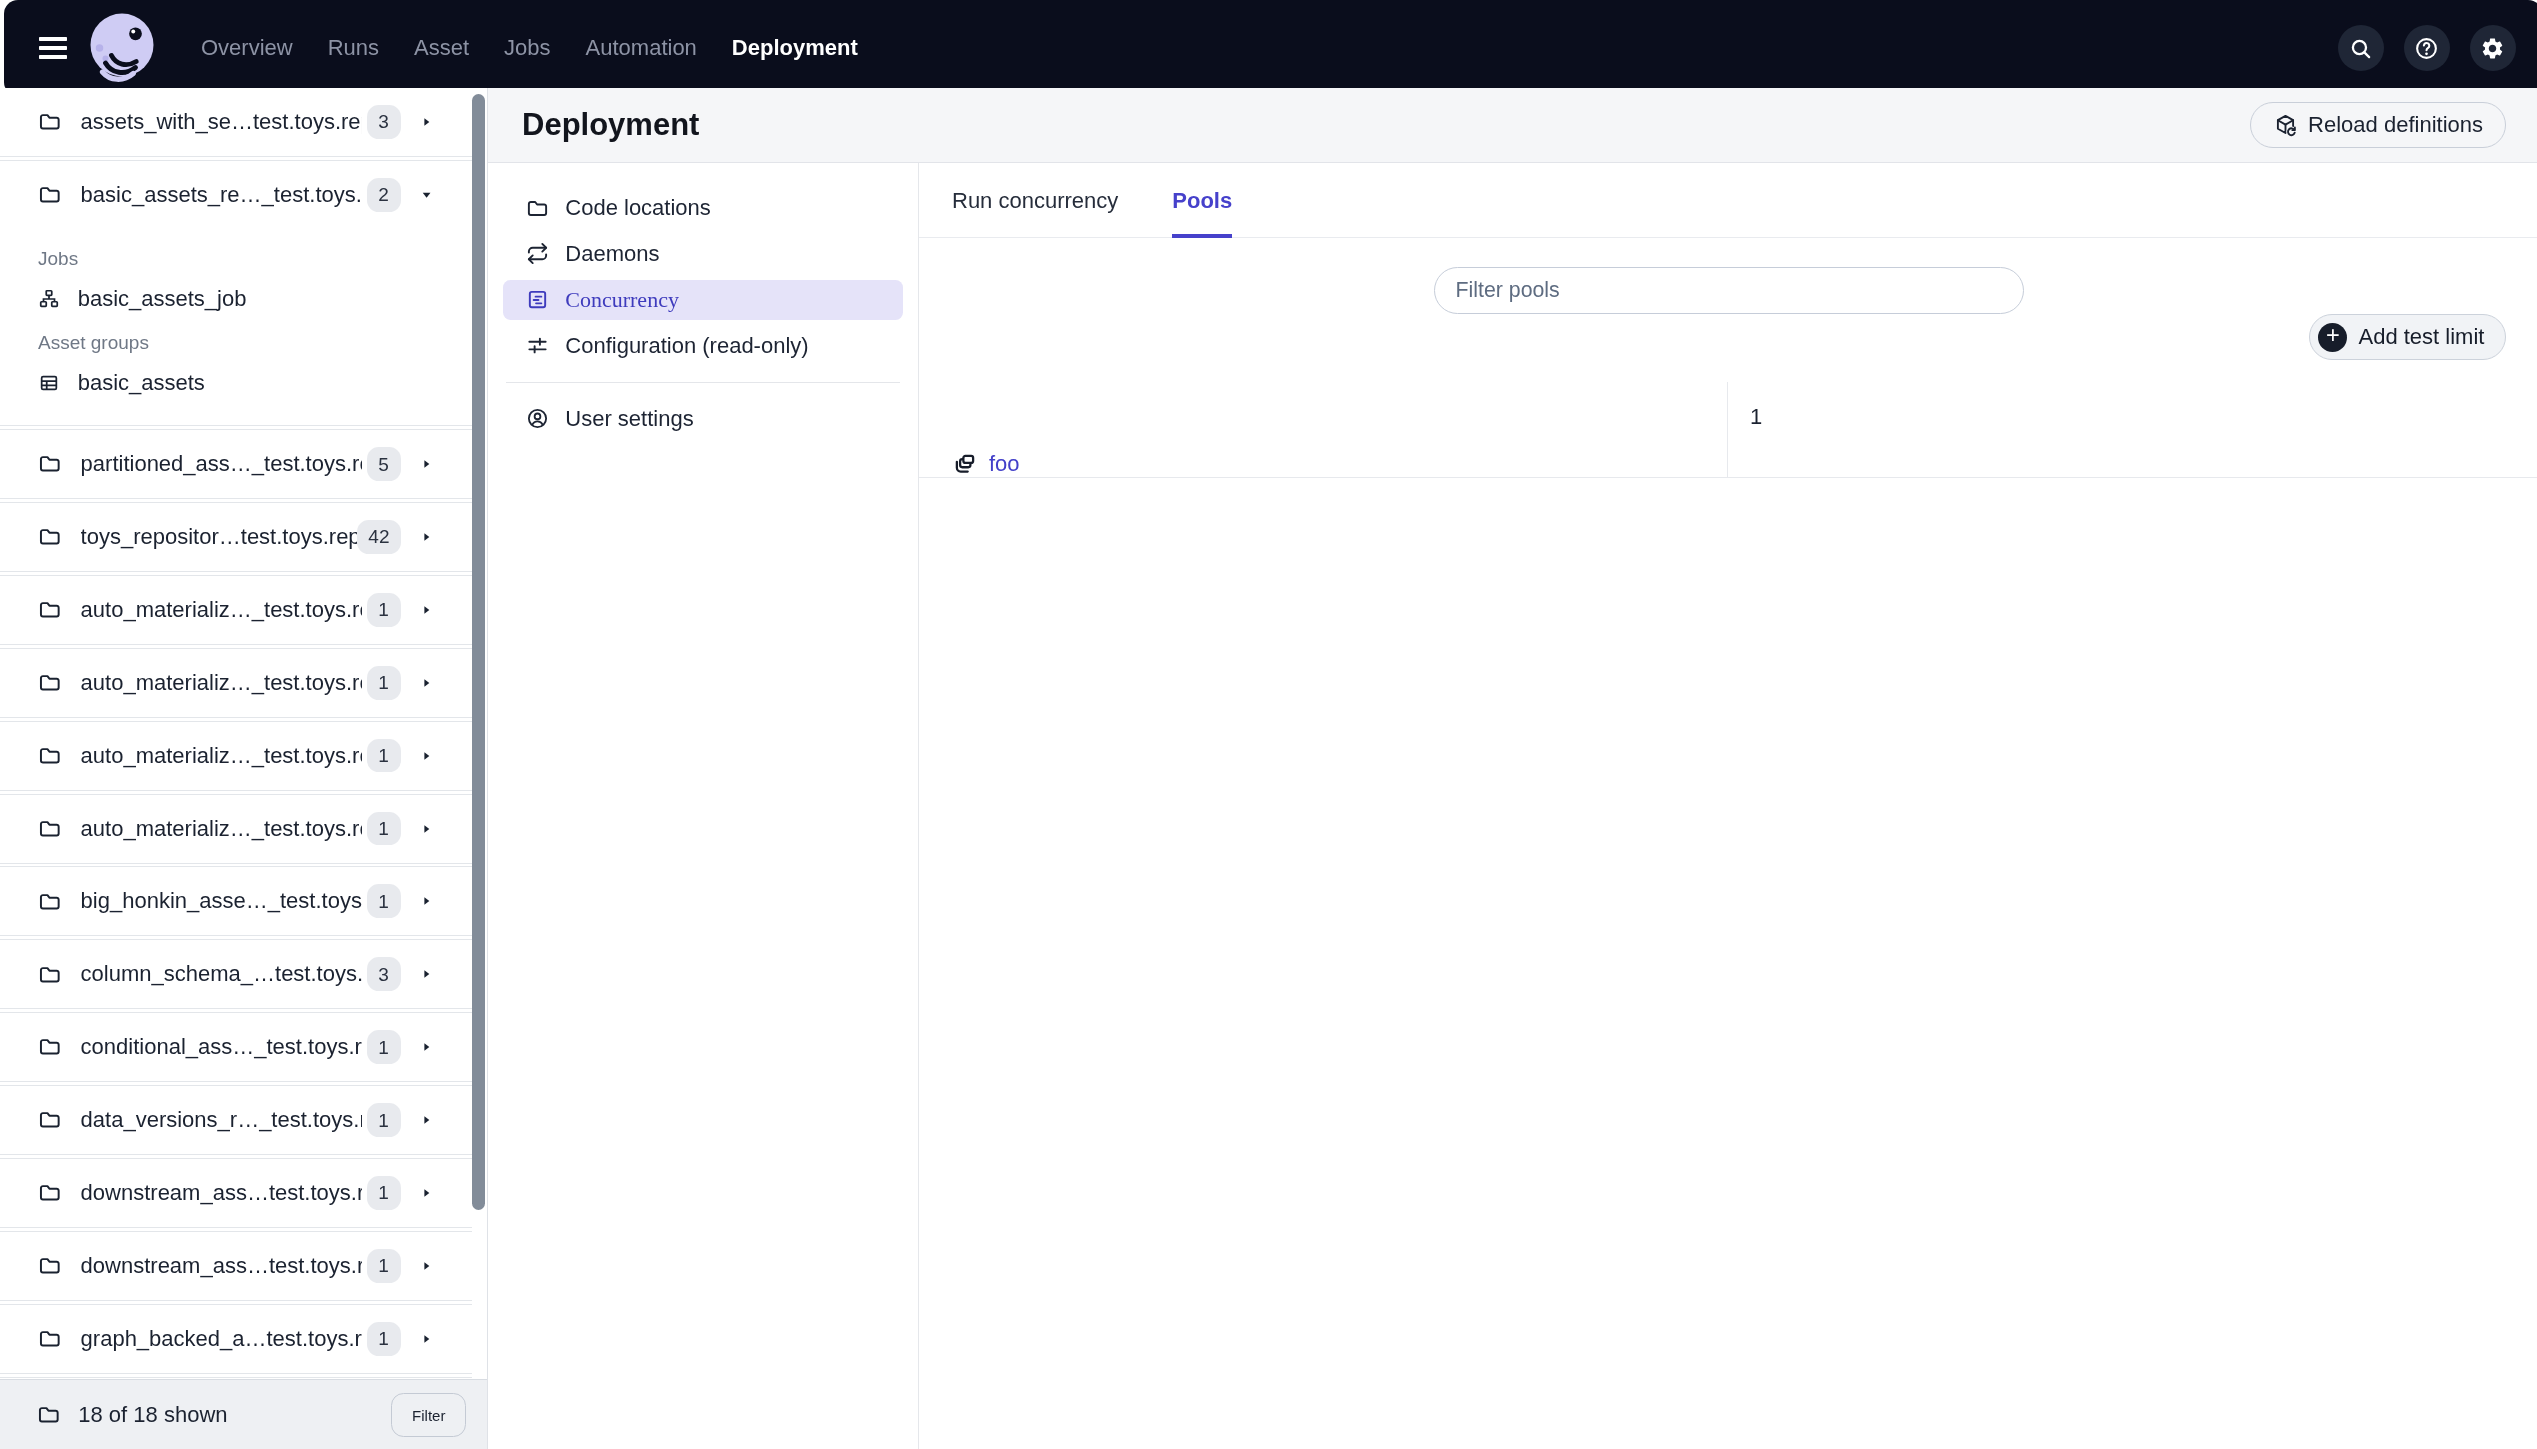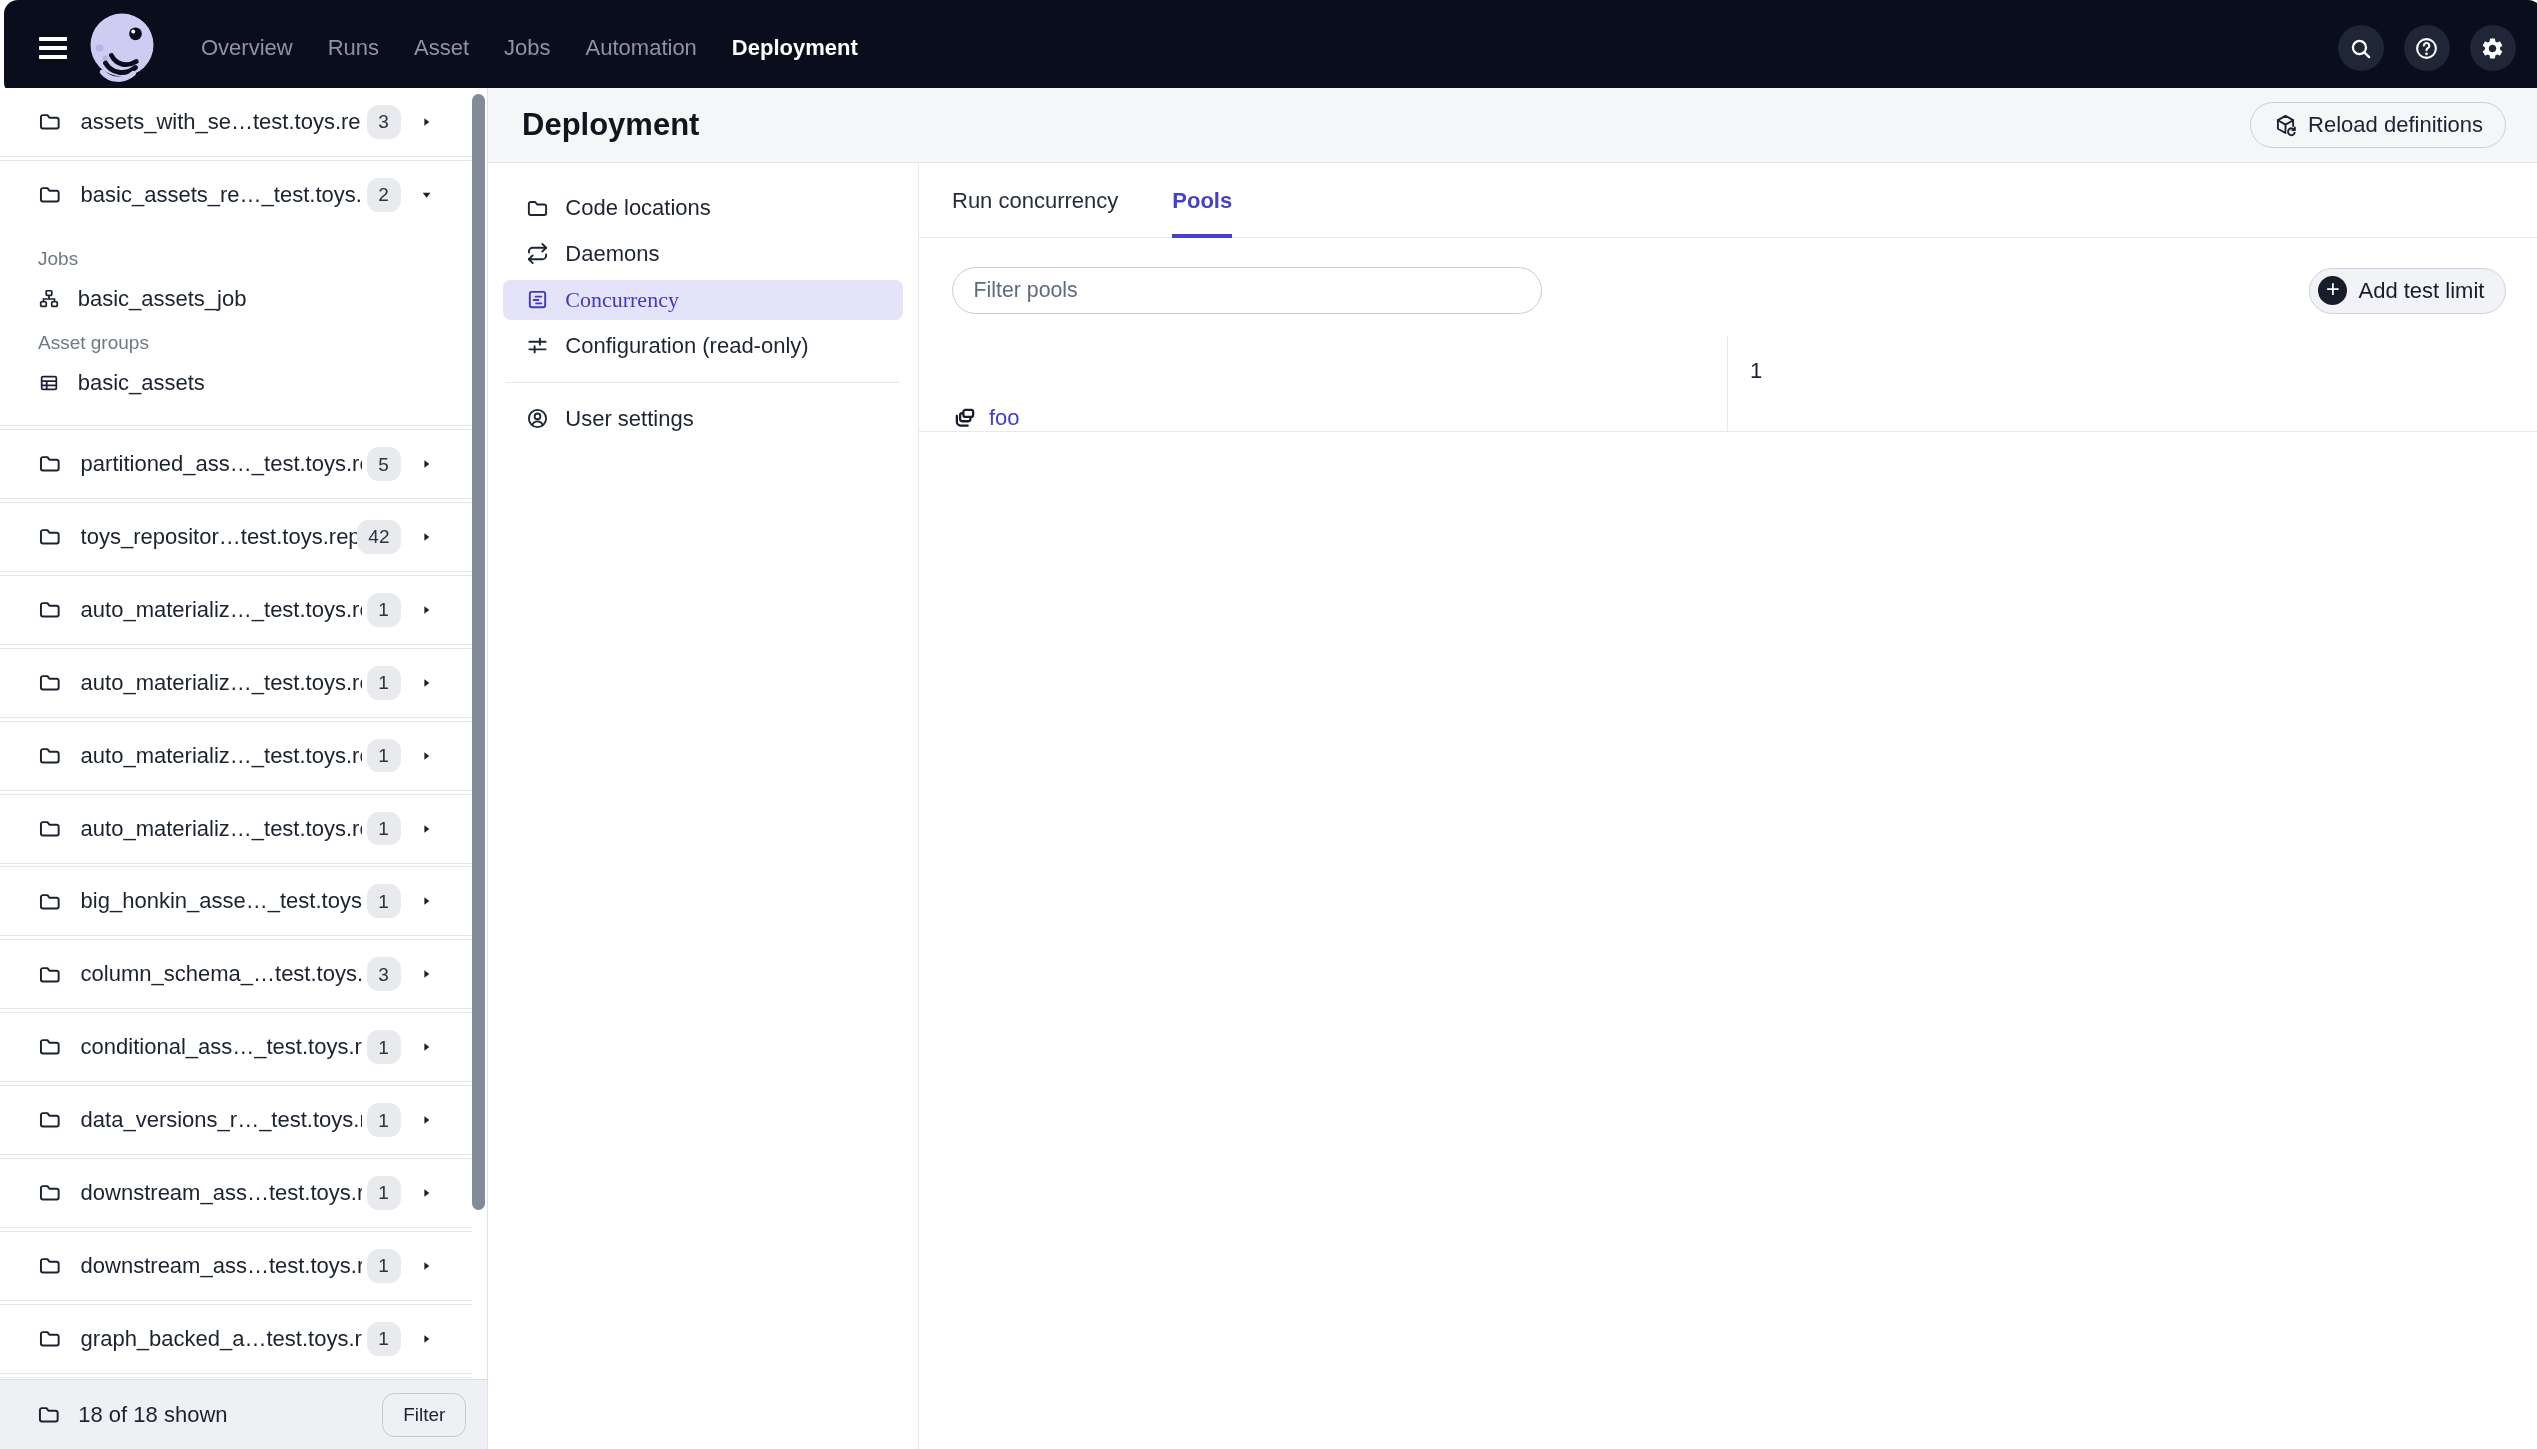--- a/index.html
+++ b/index.html
@@ -45,21 +45,21 @@
   .sitem .ic { width:22px; height:22px; color:#1a2230; flex:none; }
   .sitem-label { font-size:22px; color:#1b2230; }
   .sidebar-scrollbar { position:absolute; top:5.9px; right:2.2px; width:12.5px; height:1116px;
     border-radius:6.6px; background:#828c99; }
   .sidebar-footer { position:absolute; left:0; right:0; bottom:0; height:71px;
     background:#eef0f3; border-top:0.7px solid #d8dce2; display:flex; align-items:center;
     padding:0 20.6px 0 37px; z-index:3; }
   .sidebar-footer .ic { width:23.6px; height:23.6px; color:#1a2230; }
   .footer-summary { margin-left:17.7px; font-size:22px; color:#1b2230; }
   .footer-filter-btn { margin-left:auto; height:44px; padding:0 20px; border-radius:12.5px;
-    border:1.5px solid #c4cad4; background:transparent; font-size:19px; color:#1b2230;
+    border:1.5px solid #c4cad4; background:transparent; font-size:15px; color:#1b2230;
     font-family:inherit; cursor:pointer; }
 
   
   .main { position:absolute; top:88px; left:488px; right:0; bottom:0; background:#ffffff;
     display:flex; flex-direction:column; }
   .page-header { height:75px; flex:none; background:#f5f6f8; border-bottom:0.7px solid #e2e4e9;
     display:flex; align-items:center; }
   .page-title { margin-left:34px; font-size:31px; font-weight:700; color:#12151d; }
   .reload-btn { margin-left:auto; margin-right:32px; height:46px; border-radius:23.6px;
     border:1.5px solid #c9cfd9; background:transparent; display:flex; align-items:center;
@@ -79,21 +79,21 @@
   
   .tab-panel { flex:1; min-width:0; display:flex; flex-direction:column; }
   .tabs-row { height:75px; flex:none; border-bottom:0.7px solid #e9ebef;
     display:flex; gap:54px; padding-left:33px; }
   .tab { position:relative; height:75px; display:flex; align-items:center; font-size:22px;
     font-weight:500; color:#262d3b; cursor:pointer; }
   .tab.active { color:#4641cb; font-weight:700; }
   .tab.active::after { content:""; position:absolute; left:0; right:0; bottom:0;
     height:4.4px; background:#4641cb; }
 
-  .filter-row { display:flex; align-items:center; margin:29px 32px 0 33px; }
+  .filter-row { display:flex; align-items:center; margin:29px 32px 0 33px;flex-direction:column; }
   .filter-input { width:590px; height:47px; border:1.5px solid #c6cdd9; border-radius:23.6px;
     padding:0 20.6px; font-size:21.3px; font-family:inherit; color:#1b2230; background:#fff; outline:none; }
   .filter-input::placeholder { color:#5e6c81; }
   .add-pool-btn { margin-left:auto; height:46px; border-radius:23px; border:1.5px solid #ccd2db;
     background:#f1f3f6; display:flex; align-items:center; gap:11px; padding:0 20.6px 0 8.8px;
     font-size:22px; font-family:inherit; color:#171d2a; cursor:pointer; }
   .plus-circle { width:29px; height:29px; border-radius:50%; background:#171d2a; color:#fff;
     display:flex; align-items:center; justify-content:center; font-size:23.6px; line-height:1;
     padding-bottom:2.2px; }
 

